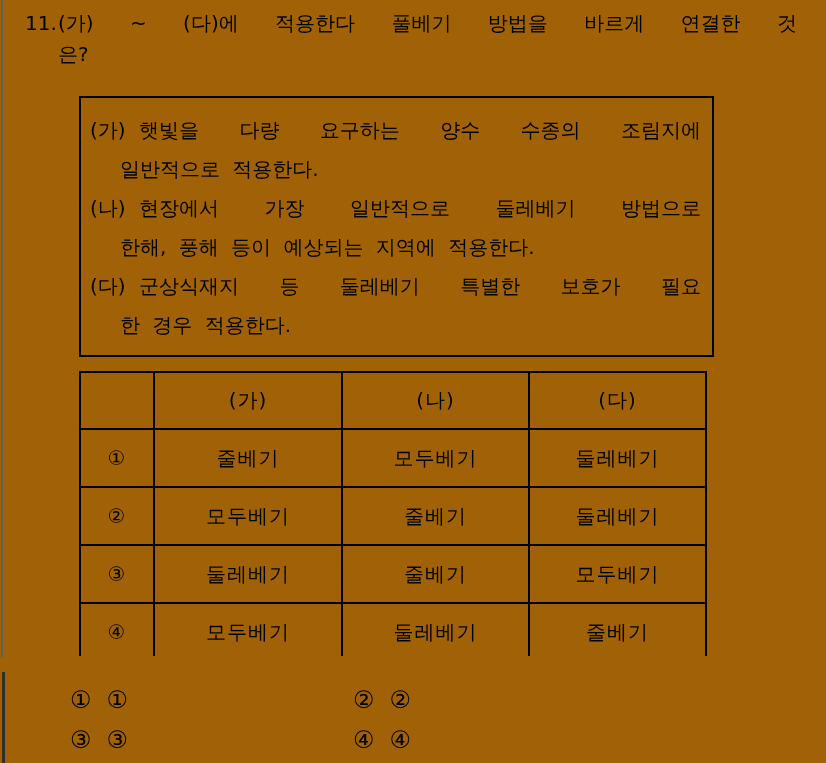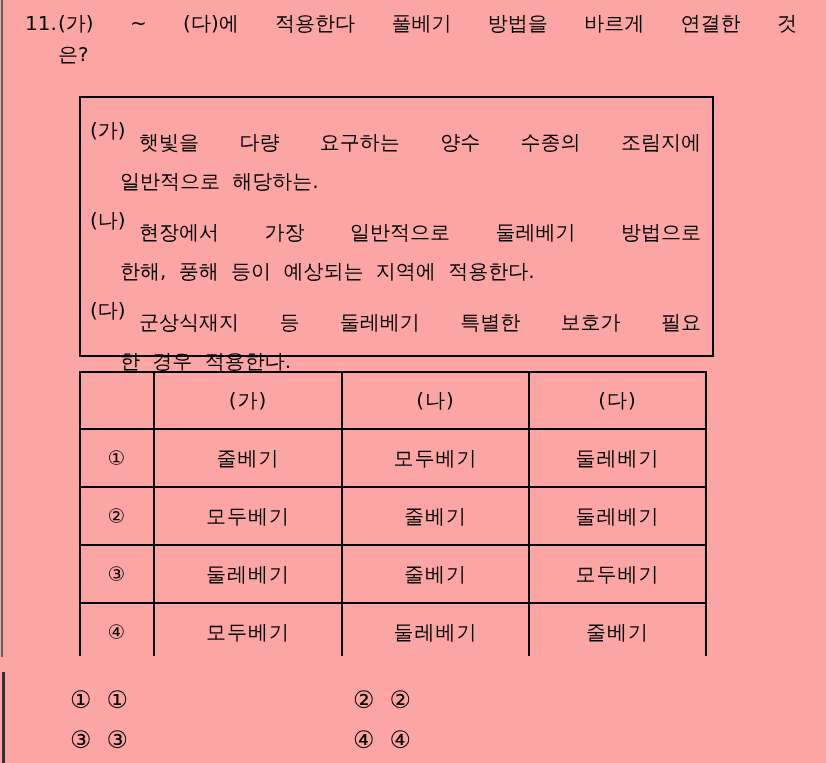--- a/index.html
+++ b/index.html
@@ -1,19 +1,19 @@
 <!DOCTYPE html>
 <html><head>
 <meta charset="utf-8">
 <style>
   html,body{margin:0;padding:0;background:#fff;}
   #page{
     position:relative;
     width:826px;height:763px;
-    background:#fca5a5;
+    background:#a16207;
     font-family:"DejaVu Sans","Liberation Sans",sans-serif;
     color:#000;
     overflow:hidden;
   }
   
   .vline-top{position:absolute;left:1px;top:0;width:2px;height:657px;background:#5f5f5f;}
   .vline-bottom{position:absolute;left:2px;top:672px;width:3px;height:91px;background:#303030;}
 
   
   .question{
@@ -30,21 +30,21 @@
   .passage{
     position:absolute;left:79px;top:96px;
     width:611px;height:244px;
     border:2px solid #000;
     padding:13px 11px 0 9px;
     font-size:20px;line-height:39px;
     word-spacing:6px;
   }
   .p-line1{display:flex;}
   .p-label{width:49px;flex-shrink:0;}
-  .p-text{flex:1;text-align:justify;text-align-last:justify;margin-top:12px;}
+  .p-text{flex:1;text-align:justify;text-align-last:justify;}
   .p-line2{margin-left:30px;text-align:left;}
 
   
   .table-clip{
     position:absolute;left:79px;top:371px;
     width:630px;height:285px;overflow:hidden;
   }
   table.match{
     border-collapse:collapse;table-layout:fixed;width:626px;
   }
@@ -80,21 +80,21 @@
       <div class="qline1">(가) ~ (다)에 적용한다 풀베기 방법을 바르게 연결한 것</div>
       <div class="qline2">은?</div>
     </div>
   </div>
 
   <div class="passage">
     <div class="p-line1">
       <span class="p-label">(가)</span>
       <span class="p-text">햇빛을 다량 요구하는 양수 수종의 조림지에</span>
     </div>
-    <div class="p-line2">일반적으로 해당하는.</div>
+    <div class="p-line2">일반적으로 적용한다.</div>
 
     <div class="p-line1">
       <span class="p-label">(나)</span>
       <span class="p-text">현장에서 가장 일반적으로 둘레베기 방법으로</span>
     </div>
     <div class="p-line2">한해, 풍해 등이 예상되는 지역에 적용한다.</div>
 
     <div class="p-line1">
       <span class="p-label">(다)</span>
       <span class="p-text">군상식재지 등 둘레베기 특별한 보호가 필요</span>

